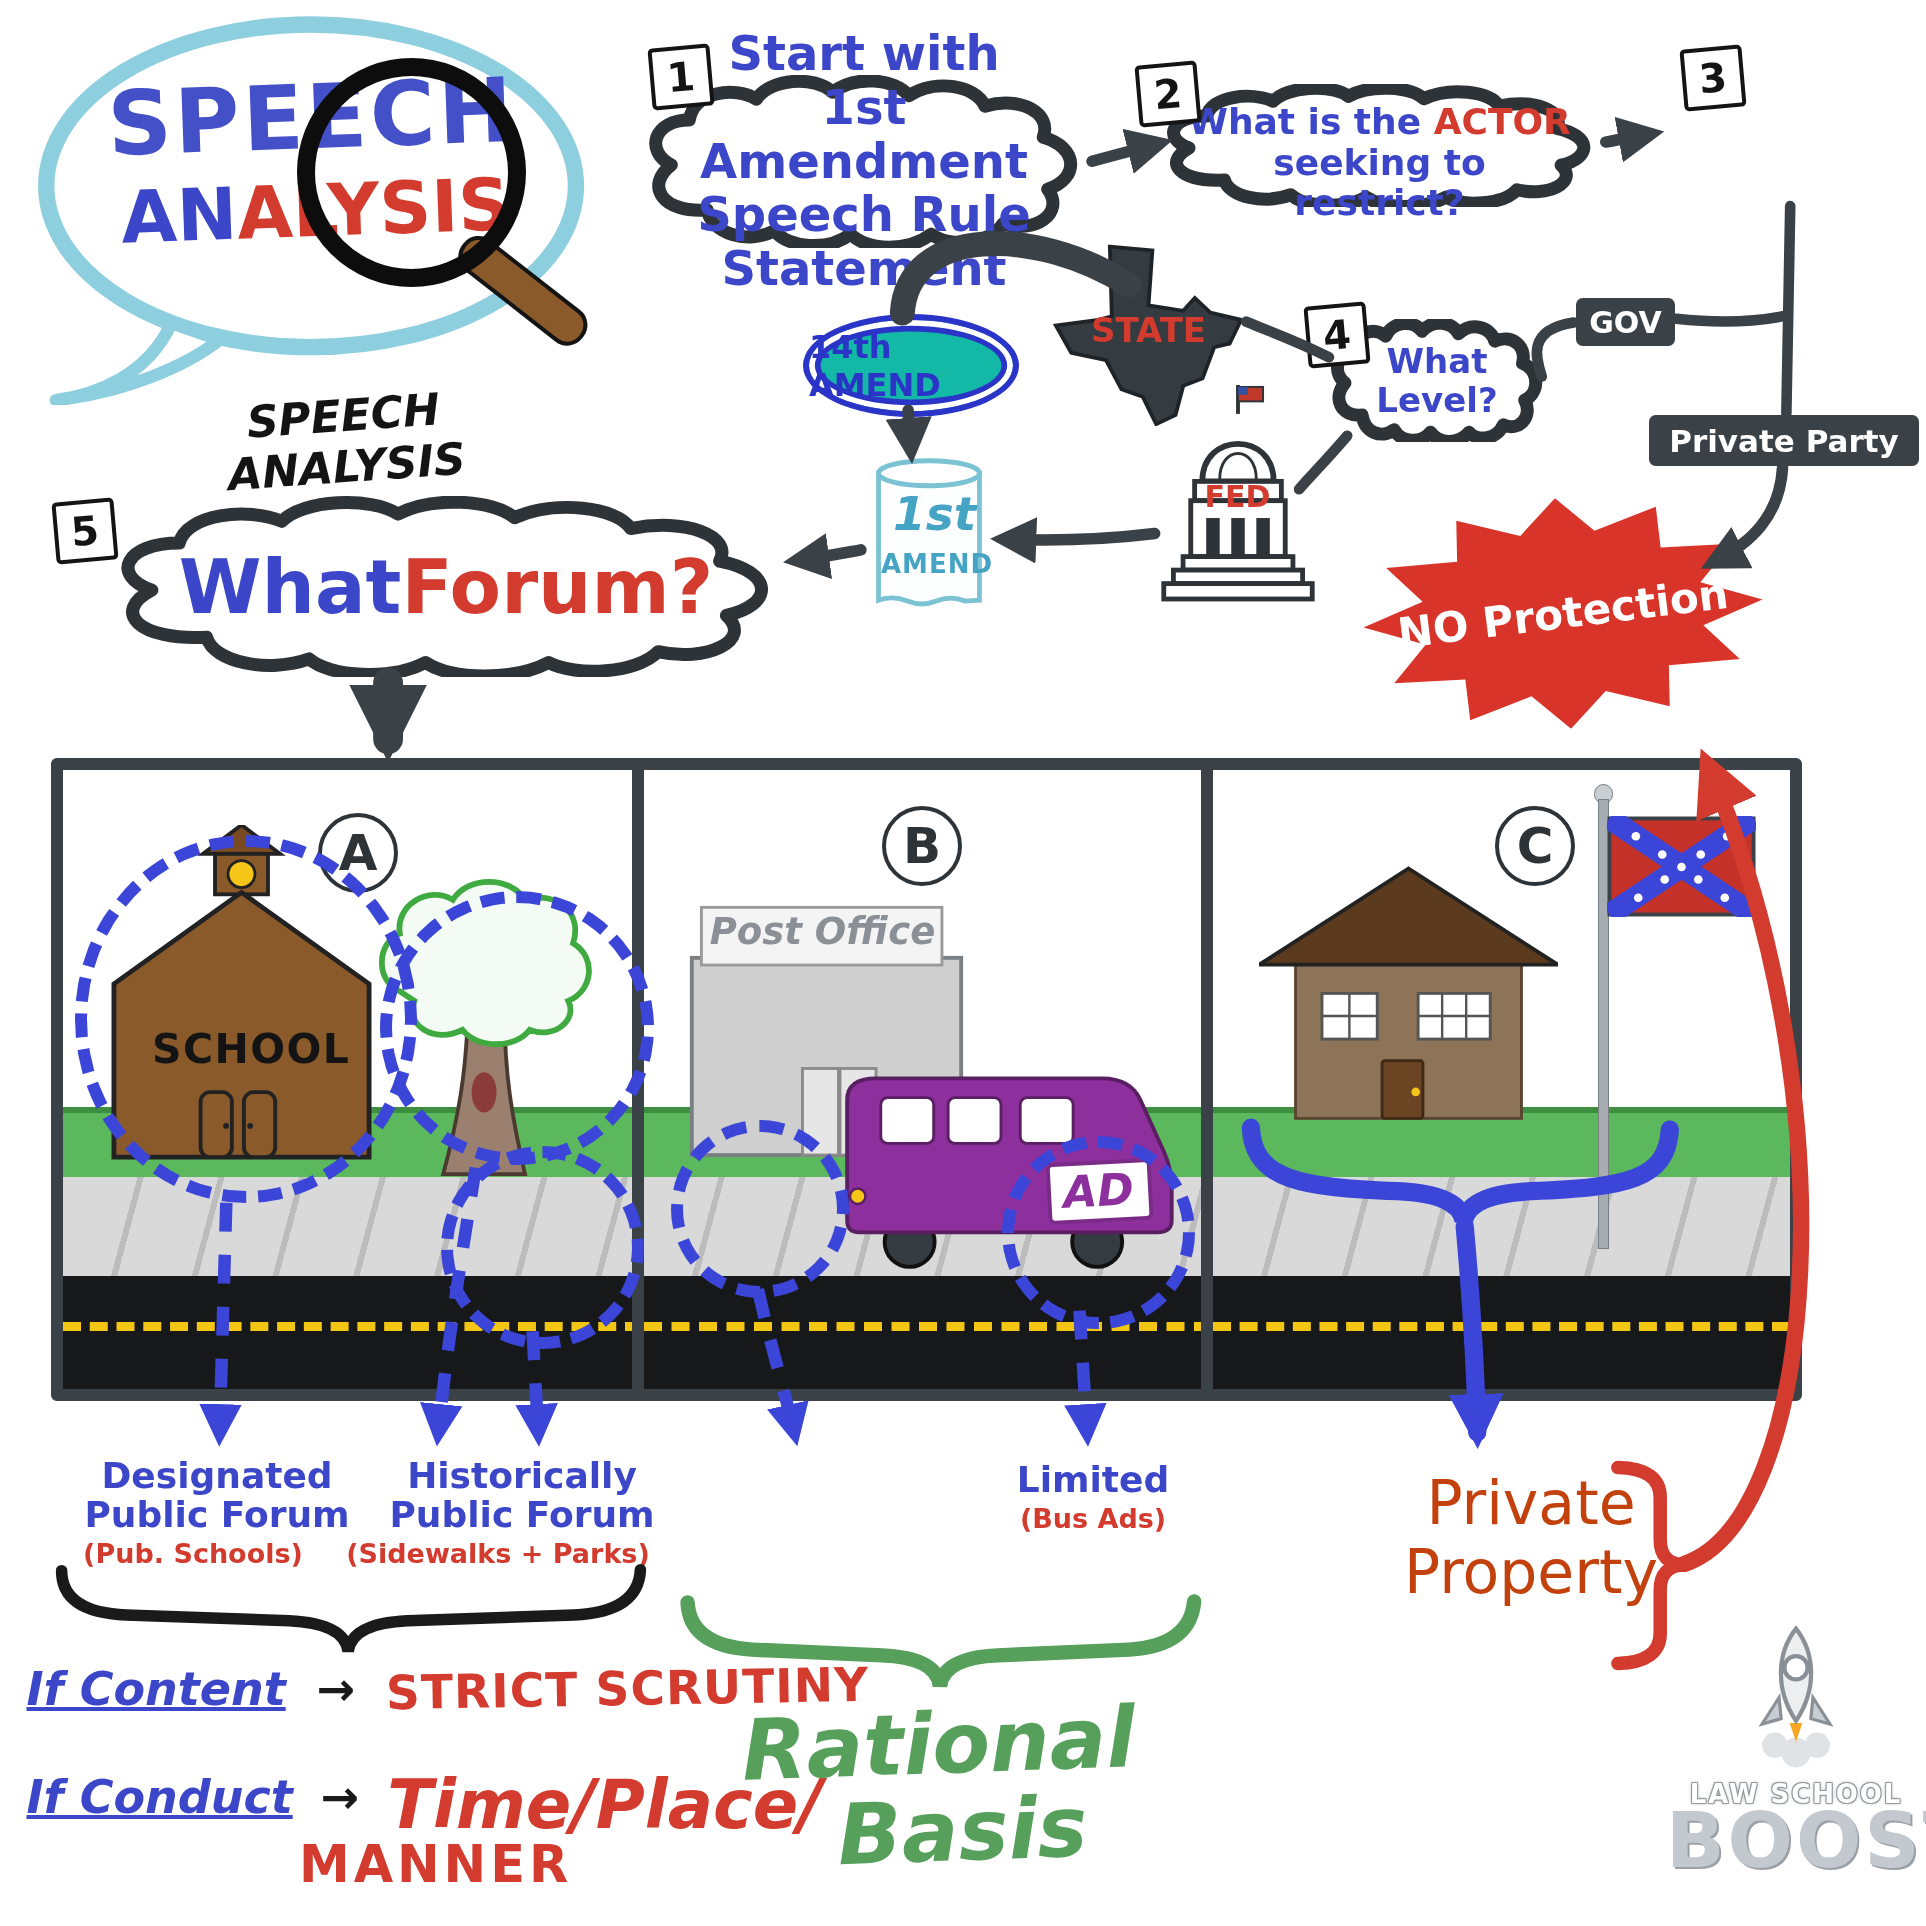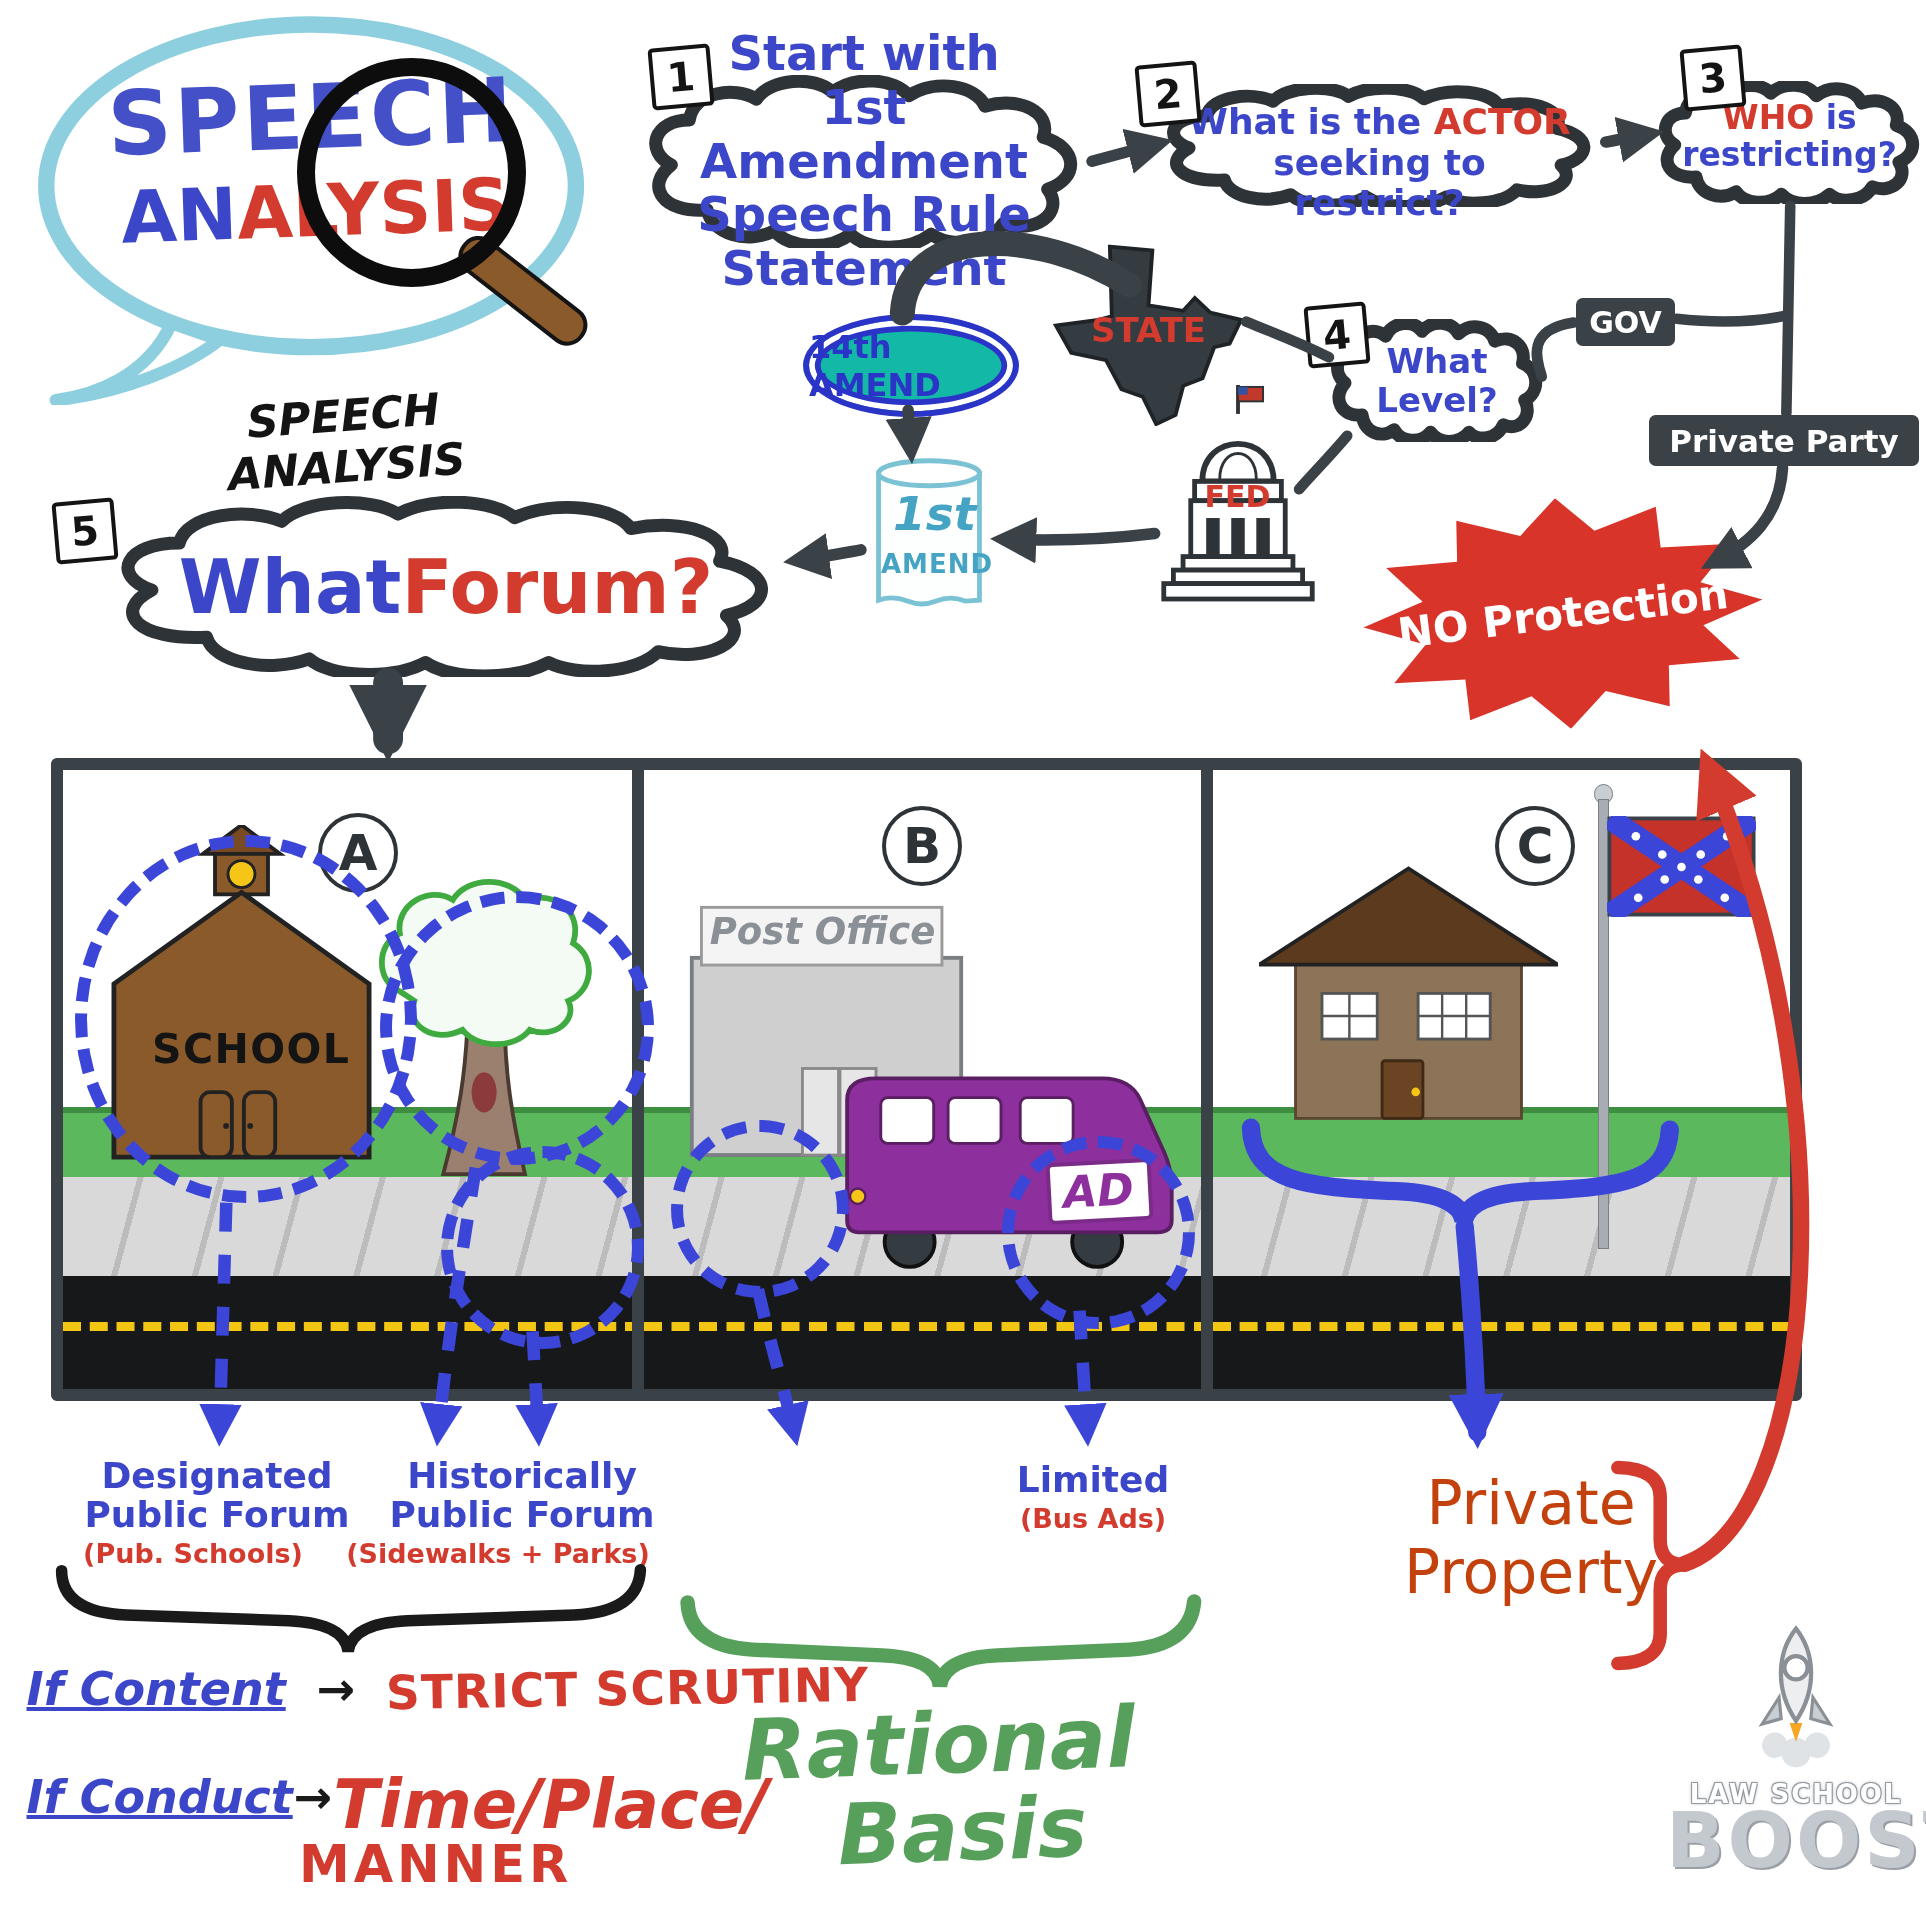--- a/index.html
+++ b/index.html
@@ -67,28 +67,20 @@
   <div class="cloud" style="left:1158px;top:84px;width:443px;height:123px;">
     <svg viewBox="0 0 200 100" preserveAspectRatio="none">
         <path class="cloudpath" d="M30,78 C10,80 2,64 14,52 C2,44 6,26 22,26 C24,10 42,6 52,14 C58,2 78,0 86,10 C96,0 114,2 120,12 C132,2 150,6 154,18 C170,12 184,22 180,36 C196,42 196,60 182,66 C190,80 176,92 162,86 C156,98 138,100 130,92 C120,102 102,102 94,92 C84,102 66,100 60,90 C48,98 32,92 30,78 Z"></path>
       </svg>
     <div class="txt" style="padding:0 29px;font-size:36px;display:block;padding-top:18.3px;">
       <span>What is the </span><span class="red">ACTOR</span><span> seeking to restrict?</span>
     </div>
   </div>
 
   <div class="numbox" style="left:1682px;top:47px;">3</div>
-  <div class="cloud" style="left:1656px;top:81px;width:267px;height:123px;">
-    <svg viewBox="0 0 200 100" preserveAspectRatio="none">
-        <path class="cloudpath" d="M30,78 C10,80 2,64 14,52 C2,44 6,26 22,26 C24,10 42,6 52,14 C58,2 78,0 86,10 C96,0 114,2 120,12 C132,2 150,6 154,18 C170,12 184,22 180,36 C196,42 196,60 182,66 C190,80 176,92 162,86 C156,98 138,100 130,92 C120,102 102,102 94,92 C84,102 66,100 60,90 C48,98 32,92 30,78 Z"></path>
-      </svg>
-    <div class="txt" style="padding:0 17px;font-size:33px;display:block;padding-top:19px;">
-      <span class="red">WHO</span><span> is restricting?</span>
-    </div>
-  </div>
 
   <div class="numbox" style="left:1306px;top:304px;">4</div>
   <div class="cloud" style="left:1330px;top:319px;width:214px;height:123px;">
     <svg viewBox="0 0 200 100" preserveAspectRatio="none">
         <path class="cloudpath" d="M30,78 C10,80 2,64 14,52 C2,44 6,26 22,26 C24,10 42,6 52,14 C58,2 78,0 86,10 C96,0 114,2 120,12 C132,2 150,6 154,18 C170,12 184,22 180,36 C196,42 196,60 182,66 C190,80 176,92 162,86 C156,98 138,100 130,92 C120,102 102,102 94,92 C84,102 66,100 60,90 C48,98 32,92 30,78 Z"></path>
       </svg>
     <div class="txt" style="padding:0 29px;font-size:34px;">What Level?</div>
   </div>
 
   <div class="numbox" style="left:54px;top:500px;">5</div>
@@ -304,21 +296,21 @@
     <div class="s">(Bus Ads)</div>
   </div>
   <div class="forumlab pre" style="left:1483px;top:1469px;font-size:60px;font-weight:normal;color:#c2410c;line-height:1.15;">Private
 Property</div>
 
   <div class="abs" style="left:26.5px;top:1661px;display:flex;align-items:center;gap:31px;z-index:2;">
     <span style="font-size:46px;font-weight:bold;font-style:italic;color:#3c46c8;text-decoration:underline;text-decoration-thickness:3.9px;">If Content</span>
     <span style="font-size:46px;font-weight:bold;color:#1a1a1a;">→</span>
     <span style="font-size:47px;font-weight:bold;color:#d23b2e;transform:rotate(-1deg);letter-spacing:1px;">STRICT SCRUTINY</span>
   </div>
-  <div class="abs" style="left:26.5px;top:1750px;display:flex;align-items:center;gap:1px;z-index:2;">
+  <div class="abs" style="left:26.5px;top:1750px;display:flex;align-items:center;gap:28px;z-index:2;">
     <span style="font-size:46px;font-weight:bold;font-style:italic;color:#3c46c8;text-decoration:underline;text-decoration-thickness:3.9px;">If Conduct</span>
     <span style="font-size:46px;font-weight:bold;color:#1a1a1a;">→</span>
     <span style="font-size:67px;font-weight:bold;font-style:italic;color:#d23b2e;margin-top:16px;">Time/Place/</span>
   </div>
   <div class="abs" style="left:299px;top:1835px;font-size:51px;font-weight:bold;color:#d23b2e;letter-spacing:3.9px;z-index:2;">MANNER</div>
 
   <div class="abs ctr" style="left:722px;top:1695px;width:433px;font-size:84px;font-weight:bold;font-style:italic;color:#57a05b;transform:rotate(-2deg);z-index:2;">Rational</div>
   <div class="abs ctr" style="left:770px;top:1782px;width:385px;font-size:84px;font-weight:bold;font-style:italic;color:#57a05b;transform:rotate(-2deg);z-index:2;">Basis</div>
 
   <div class="abs" style="left:1666px;top:1623px;width:260px;height:294px;z-index:2;">

